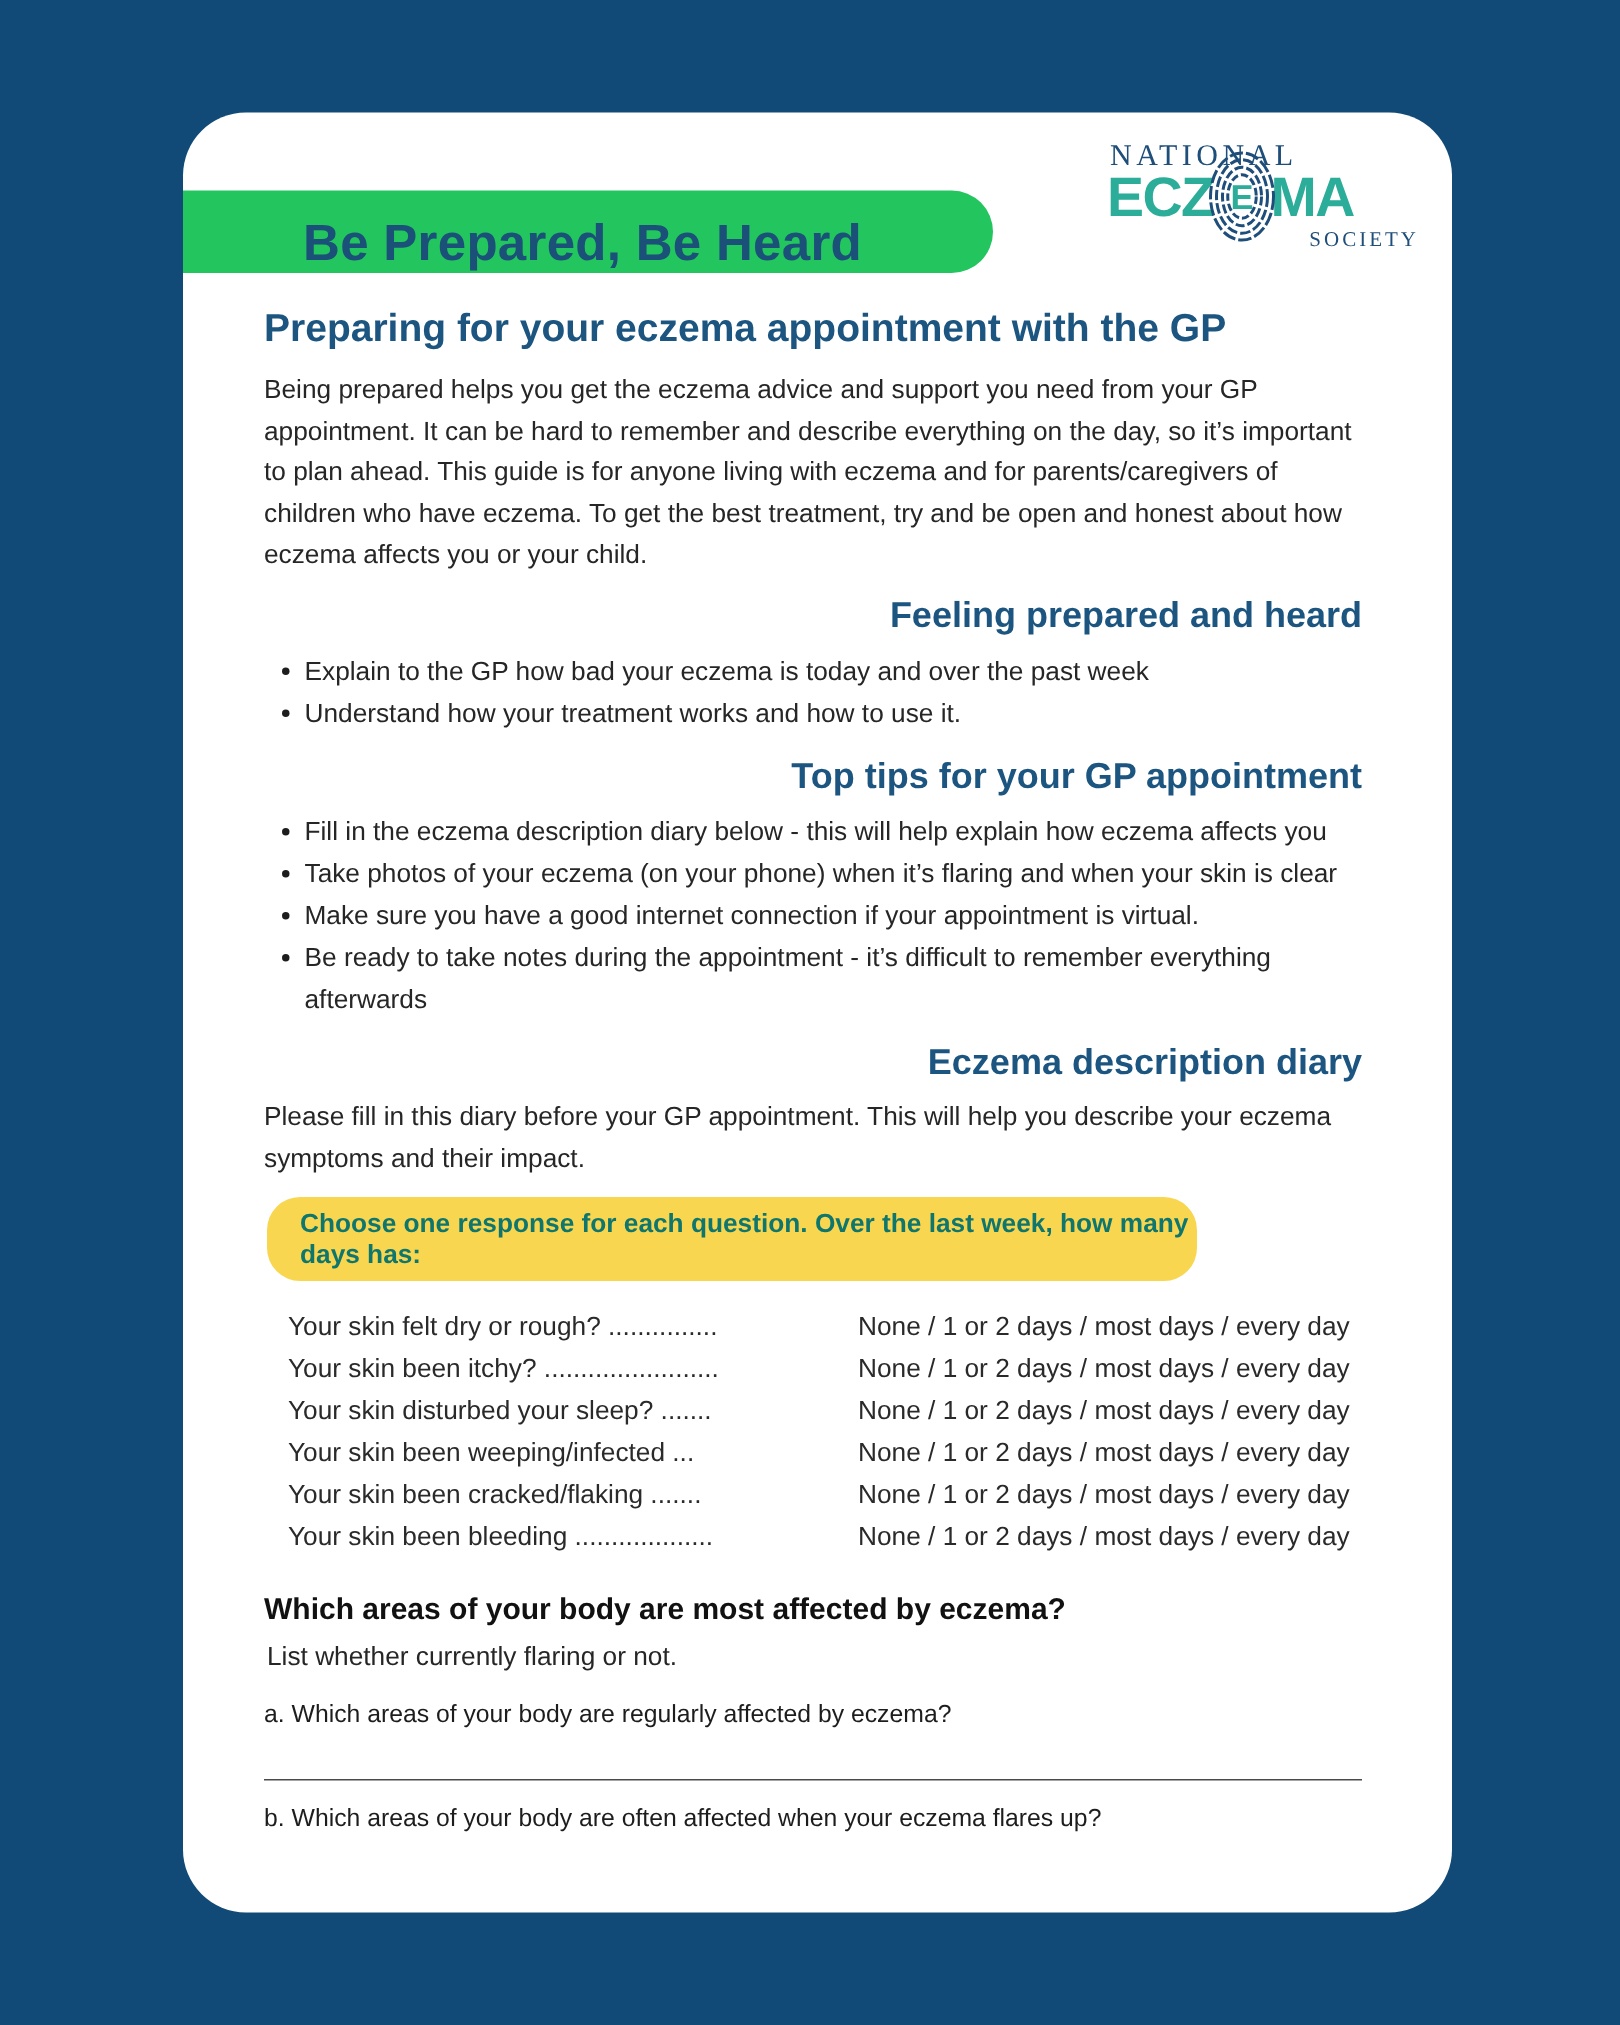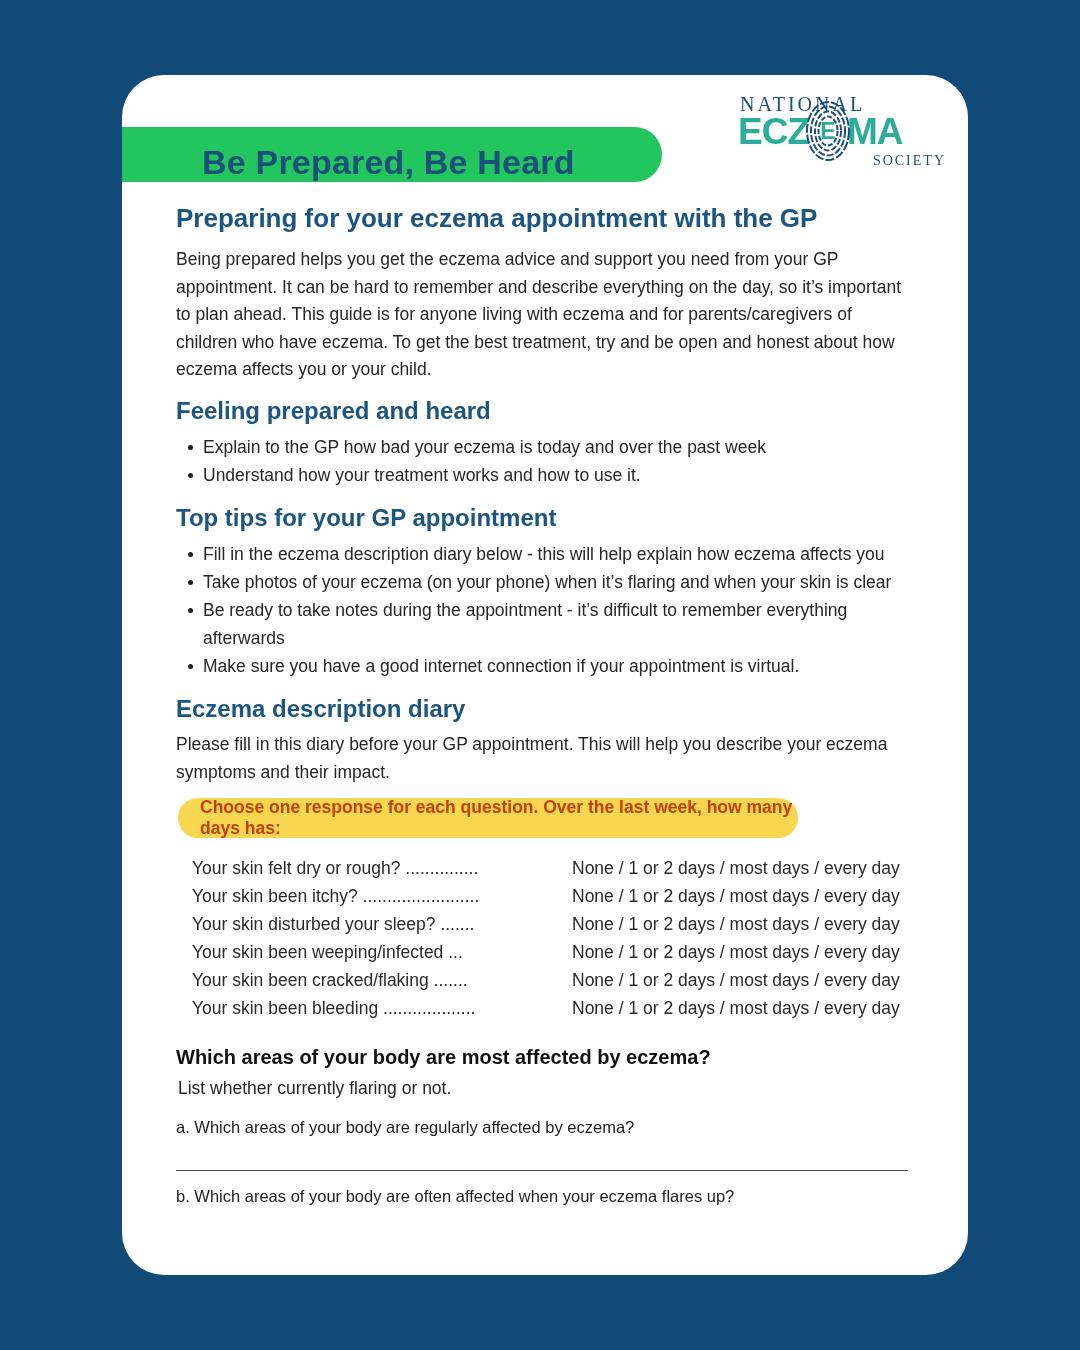--- a/index.html
+++ b/index.html
@@ -80,20 +80,21 @@
   }
   h1.sec {
     font-size:26px; line-height:31px;
     color:#1B5580; font-weight:700;
     margin:0 0 12px;
   }
   h2.sec {
     font-size:24px; line-height:29px;
     color:#1B5580; font-weight:700;
     margin:0 0 8px;
+    text-align:right;
   }
   p.body-text {
     font-size:17.5px; line-height:27.6px;
     color:#262626;
     margin:0 0 12px;
   }
   p.lead {
     font-size:17.5px; line-height:24px;
     font-weight:700; color:#1d1d1d;
     padding-left:6px;
@@ -108,27 +109,27 @@
     font-size:17.5px; line-height:28px;
     padding-left:27px;
   }
   ul.bullets li::before {
     content:"";
     position:absolute; left:12px; top:12px;
     width:5px; height:5px; border-radius:50%;
     background:#1d1d1d;
   }
   .pill {
-    width:620px; height:40px;
+    width:620px; height:56px;
     background:#F9D64F;
     border-radius:22px;
     display:flex; align-items:center;
     padding-left:22px;
     margin:0 0 16px 2px;
-    font-size:17.5px; font-weight:700; color:#c2410c;
+    font-size:17.5px; font-weight:700; color:#0f766e;
   }
   .diary-grid { padding-left:16px; margin-bottom:22px; }
   .diary-row {
     display:grid;
     grid-template-columns:380px 1fr;
     font-size:17.5px; line-height:28px;
     color:#2a2a2a;
   }
   .areas-heading {
     font-size:20px; line-height:26px;
@@ -187,22 +188,22 @@
     <h2 class="sec">Feeling prepared and heard</h2>
     <ul class="bullets">
       <li>Explain to the GP how bad your eczema is today and over the past week</li>
       <li>Understand how your treatment works and how to use it.</li>
     </ul>
 
     <h2 class="sec">Top tips for your GP appointment</h2>
     <ul class="bullets">
       <li>Fill in the eczema description diary below - this will help explain how eczema affects you</li>
       <li>Take photos of your eczema (on your phone) when it’s flaring and when your skin is clear</li>
+      <li>Make sure you have a good internet connection if your appointment is virtual.</li>
       <li>Be ready to take notes during the appointment - it’s difficult to remember everything afterwards</li>
-      <li>Make sure you have a good internet connection if your appointment is virtual.</li>
     </ul>
 
     <h2 class="sec">Eczema description diary</h2>
     <p class="body-text">Please fill in this diary before your GP appointment. This will help you describe your eczema symptoms and their impact.</p>
 
     <div class="pill">
       <span>Choose one response for each question. Over the last week, how many days has:</span>
     </div>
 
     <div class="diary-grid">

